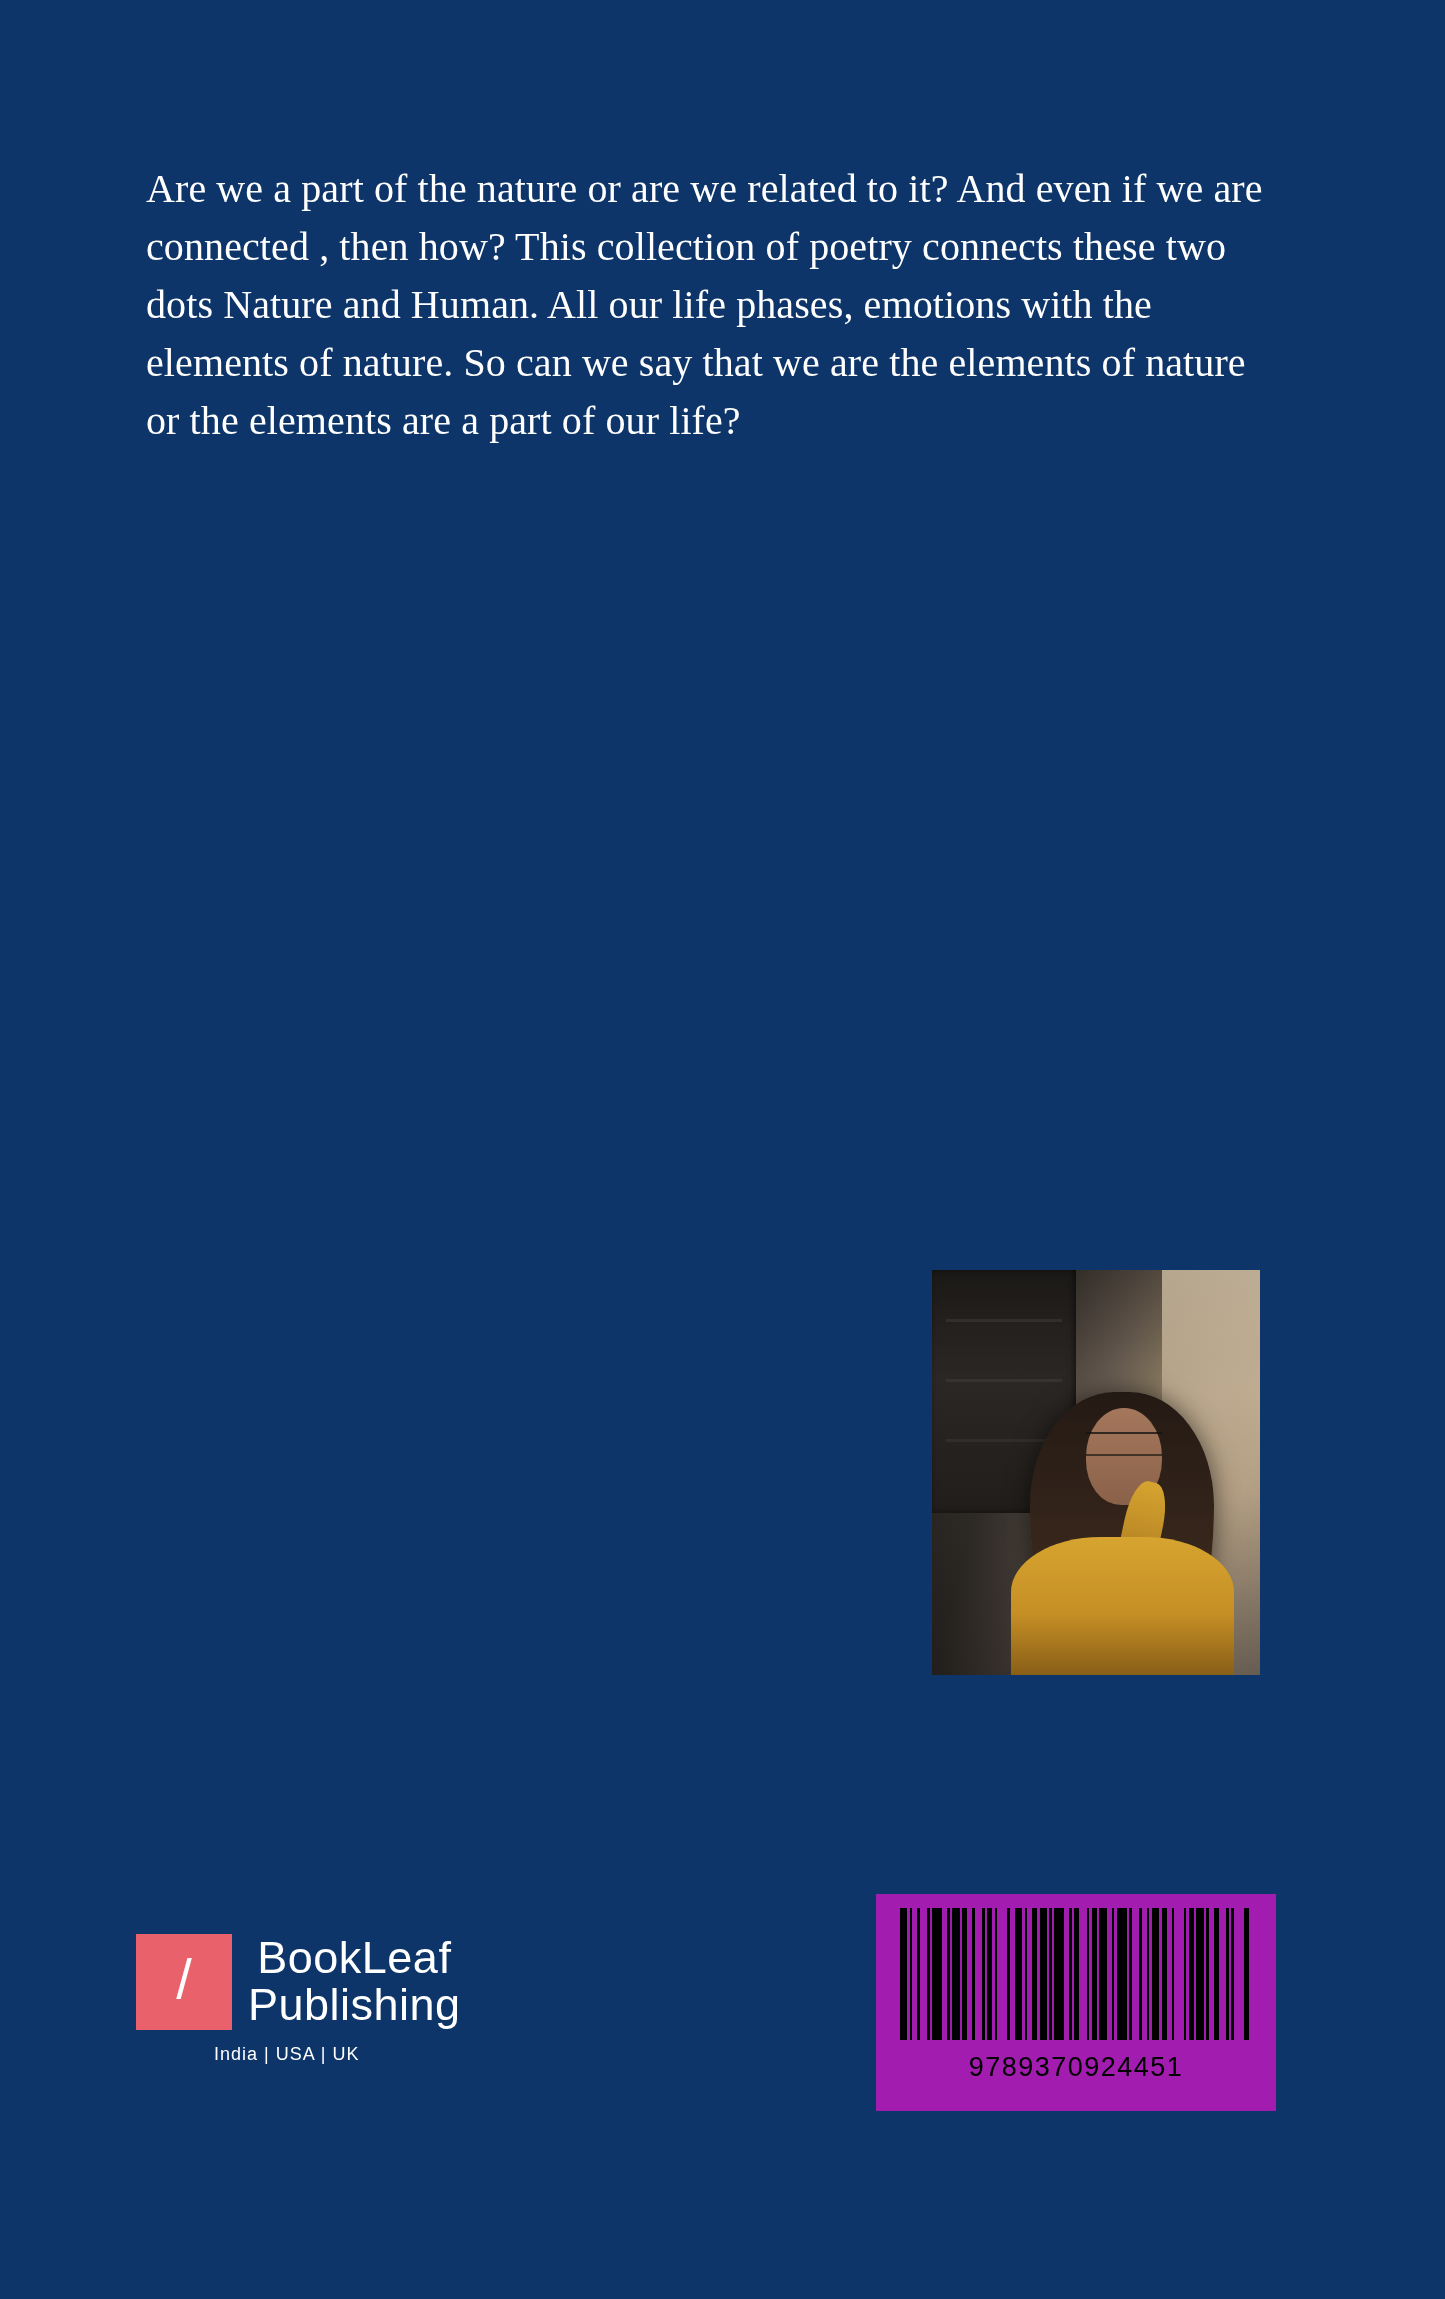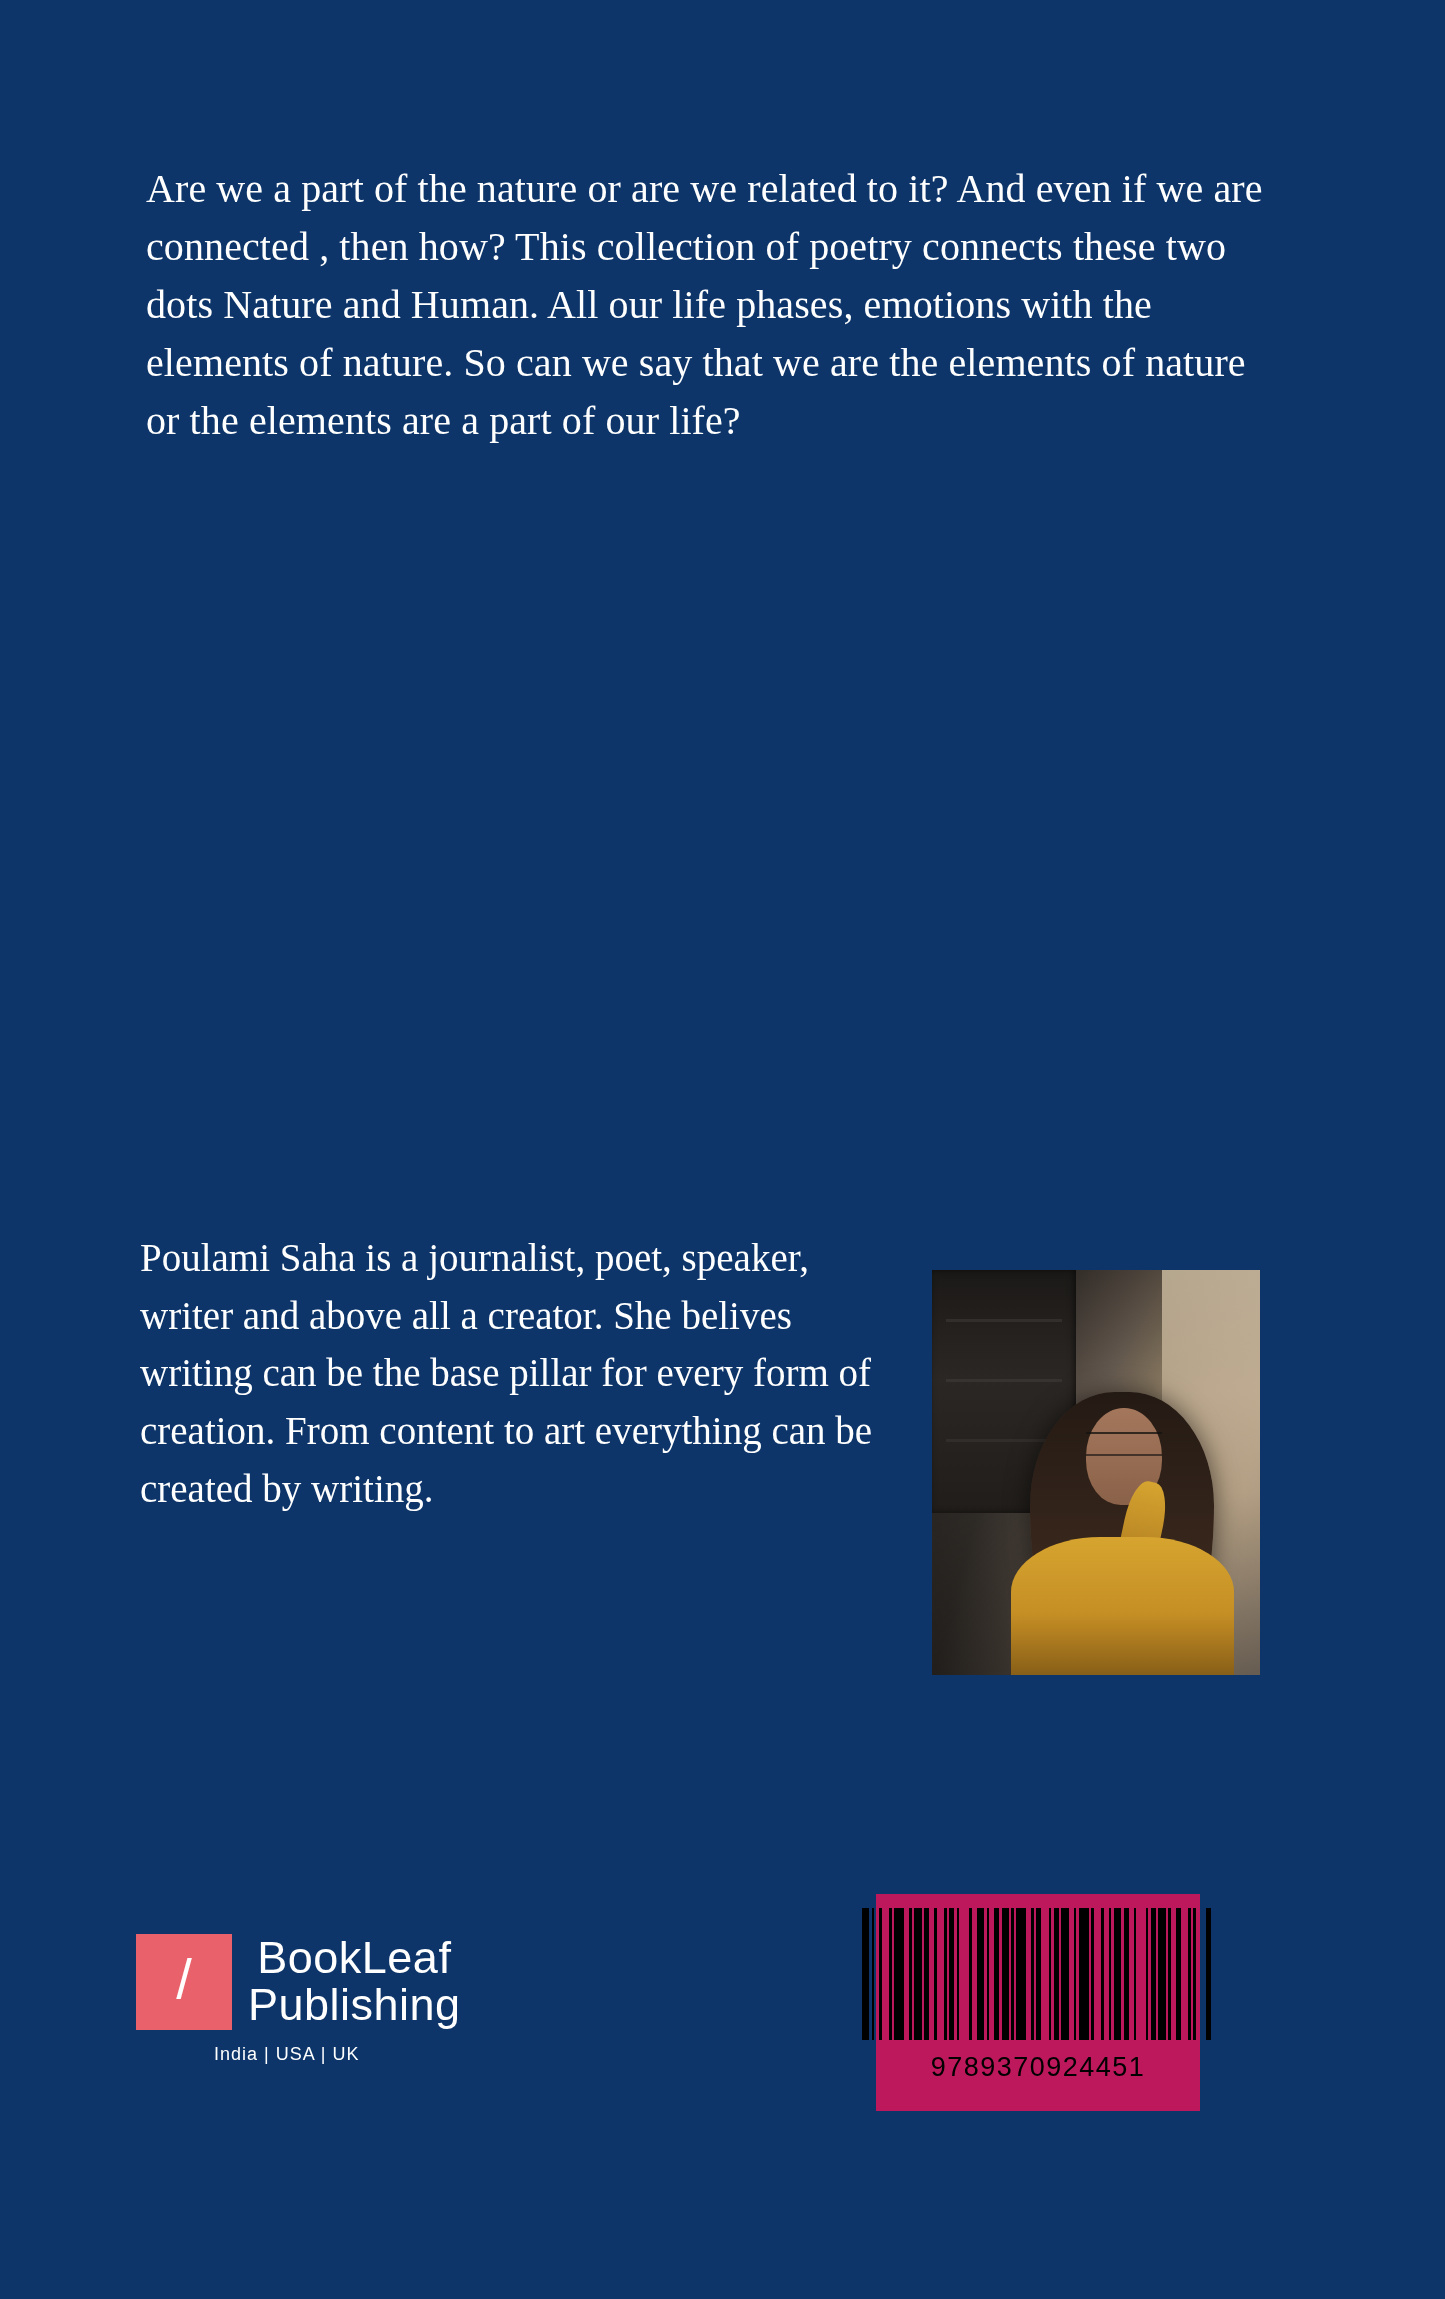--- a/index.html
+++ b/index.html
@@ -200,23 +200,23 @@
     font-size: 18px;
     letter-spacing: 1px;
     font-weight: 300;
   }
 
   
   .barcode-box {
     position: absolute;
     left: 876px;
     top: 1894px;
-    width: 324px;
+    width: 400px;
     height: 217px;
-    background: #be185d;
+    background: #a21caf;
     display: flex;
     flex-direction: column;
     align-items: center;
     justify-content: flex-start;
     padding-top: 14px;
     box-sizing: border-box;
   }
   .bars {
     width: 352px;
     height: 132px;
@@ -238,21 +238,20 @@
   }
 </style>
 </head>
 <body>
 
 <div class="page">
 
   <p class="blurb">Are we a part of the nature or are we related to it? And even if we are connected , then how? This collection of poetry connects these two dots Nature and Human. All our life phases, emotions with the elements of nature. So can we say that we are the elements of nature or the elements are a part of  our life?</p>
 
 
-  <p class="author-bio">Poulami Saha is a journalist, poet, speaker, writer and above all a creator. She belives writing can be the base pillar for every form of creation. From content to art everything can be created by writing.</p>
 
   <div class="author-photo">
     <div class="photo-inner">
       <div class="photo-cabinet"></div>
       <div class="photo-wall-right"></div>
       <div class="photo-hair"></div>
       <div class="photo-face"></div>
       <div class="photo-glasses"></div>
       <div class="photo-arm"></div>
       <div class="photo-top"></div>

